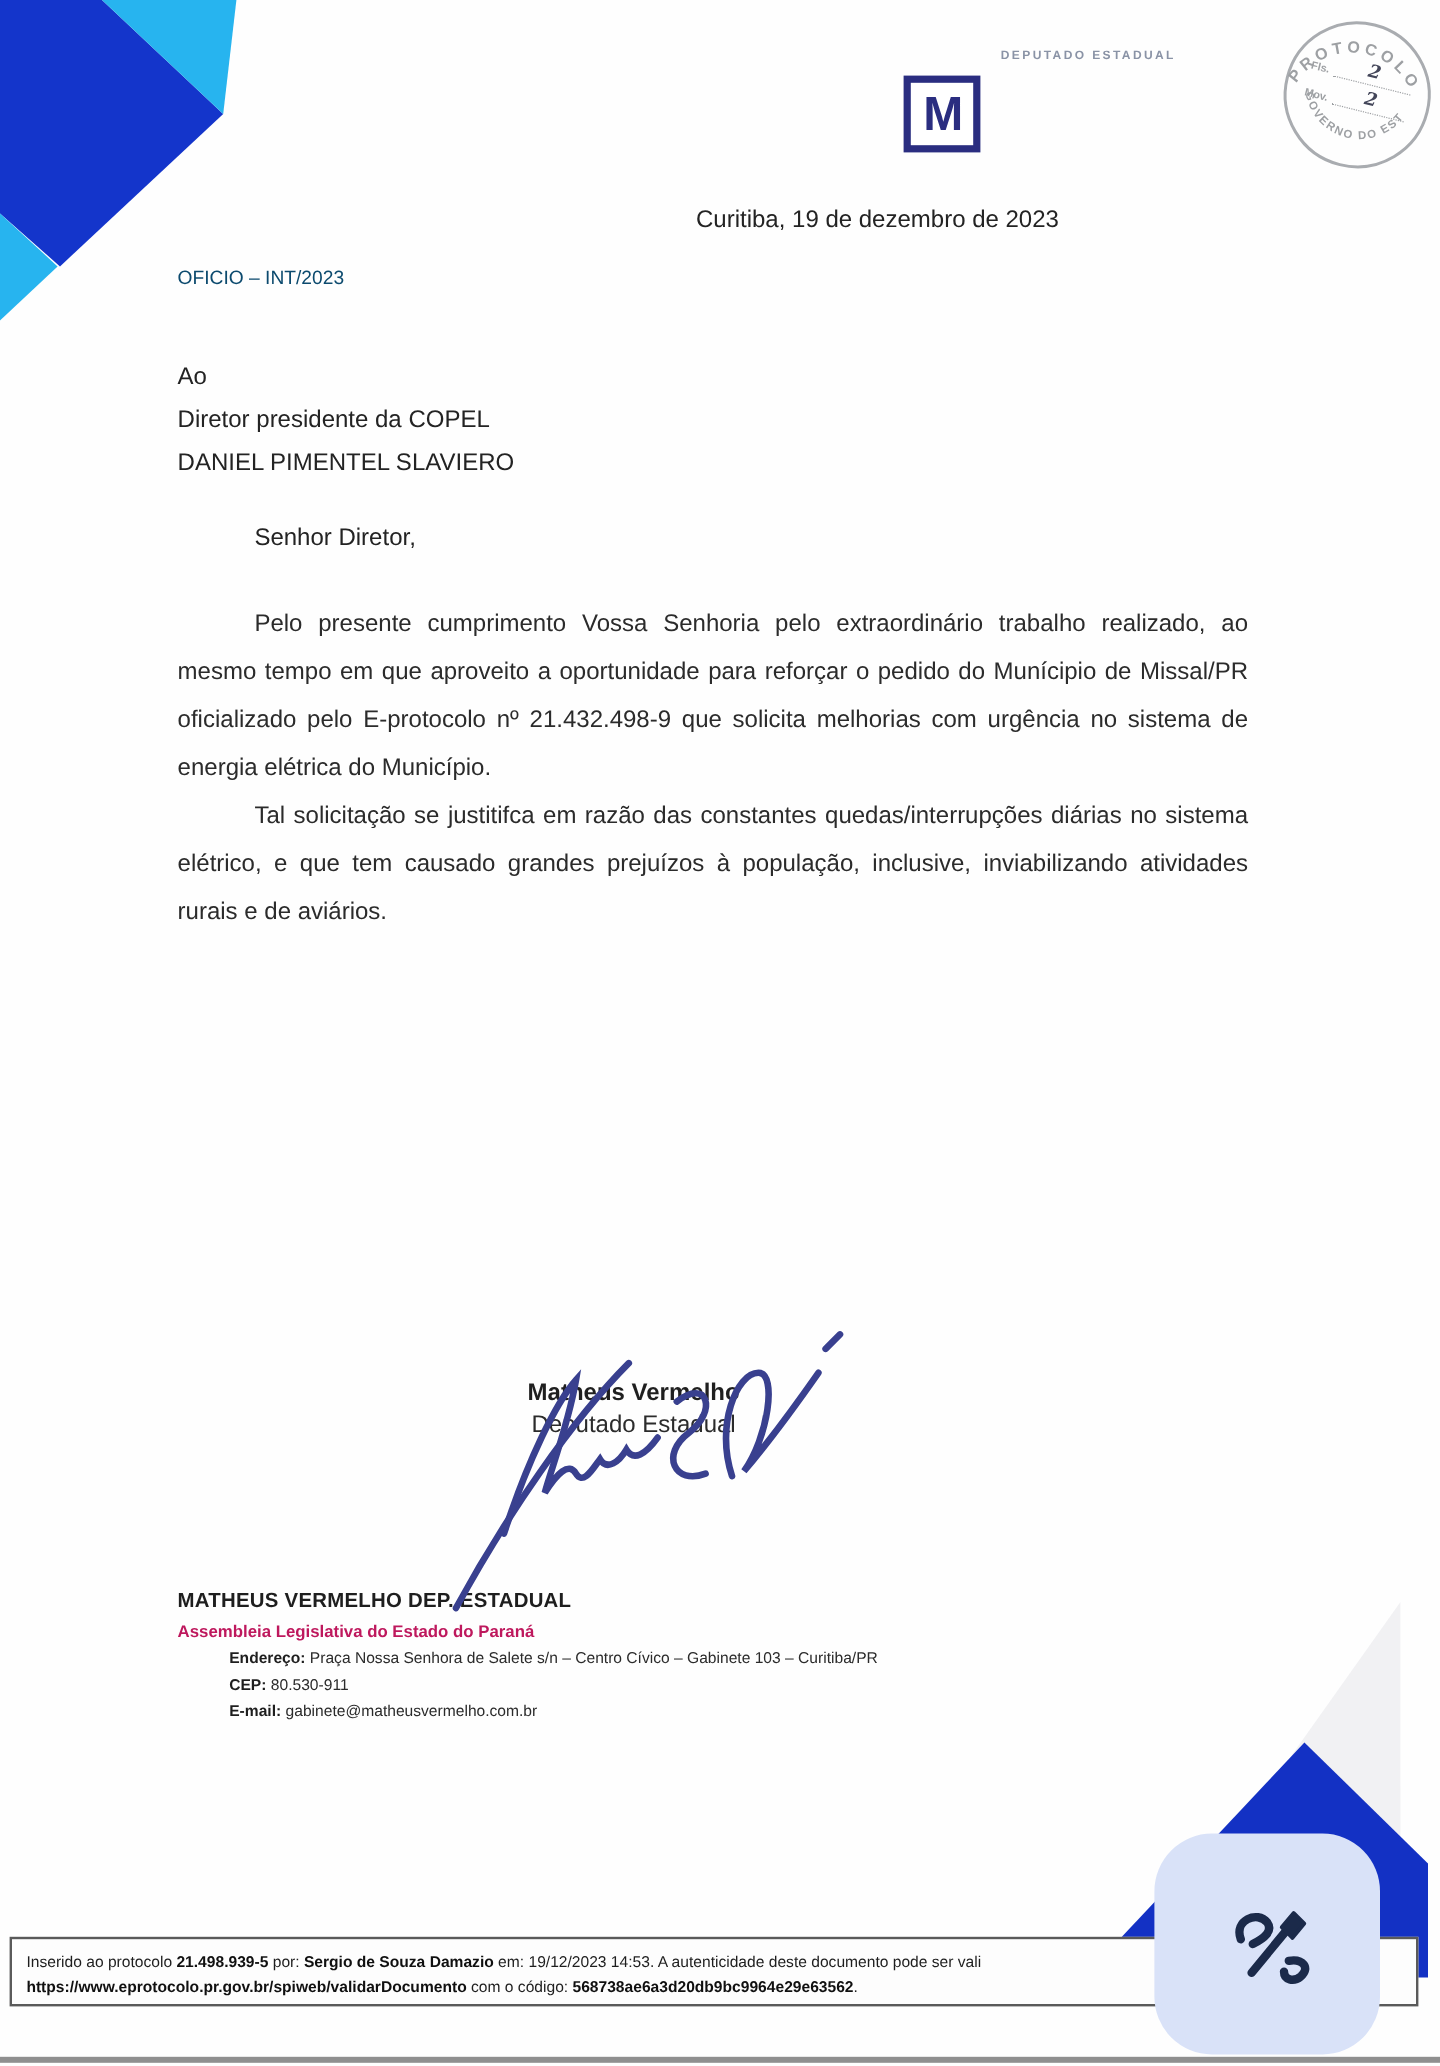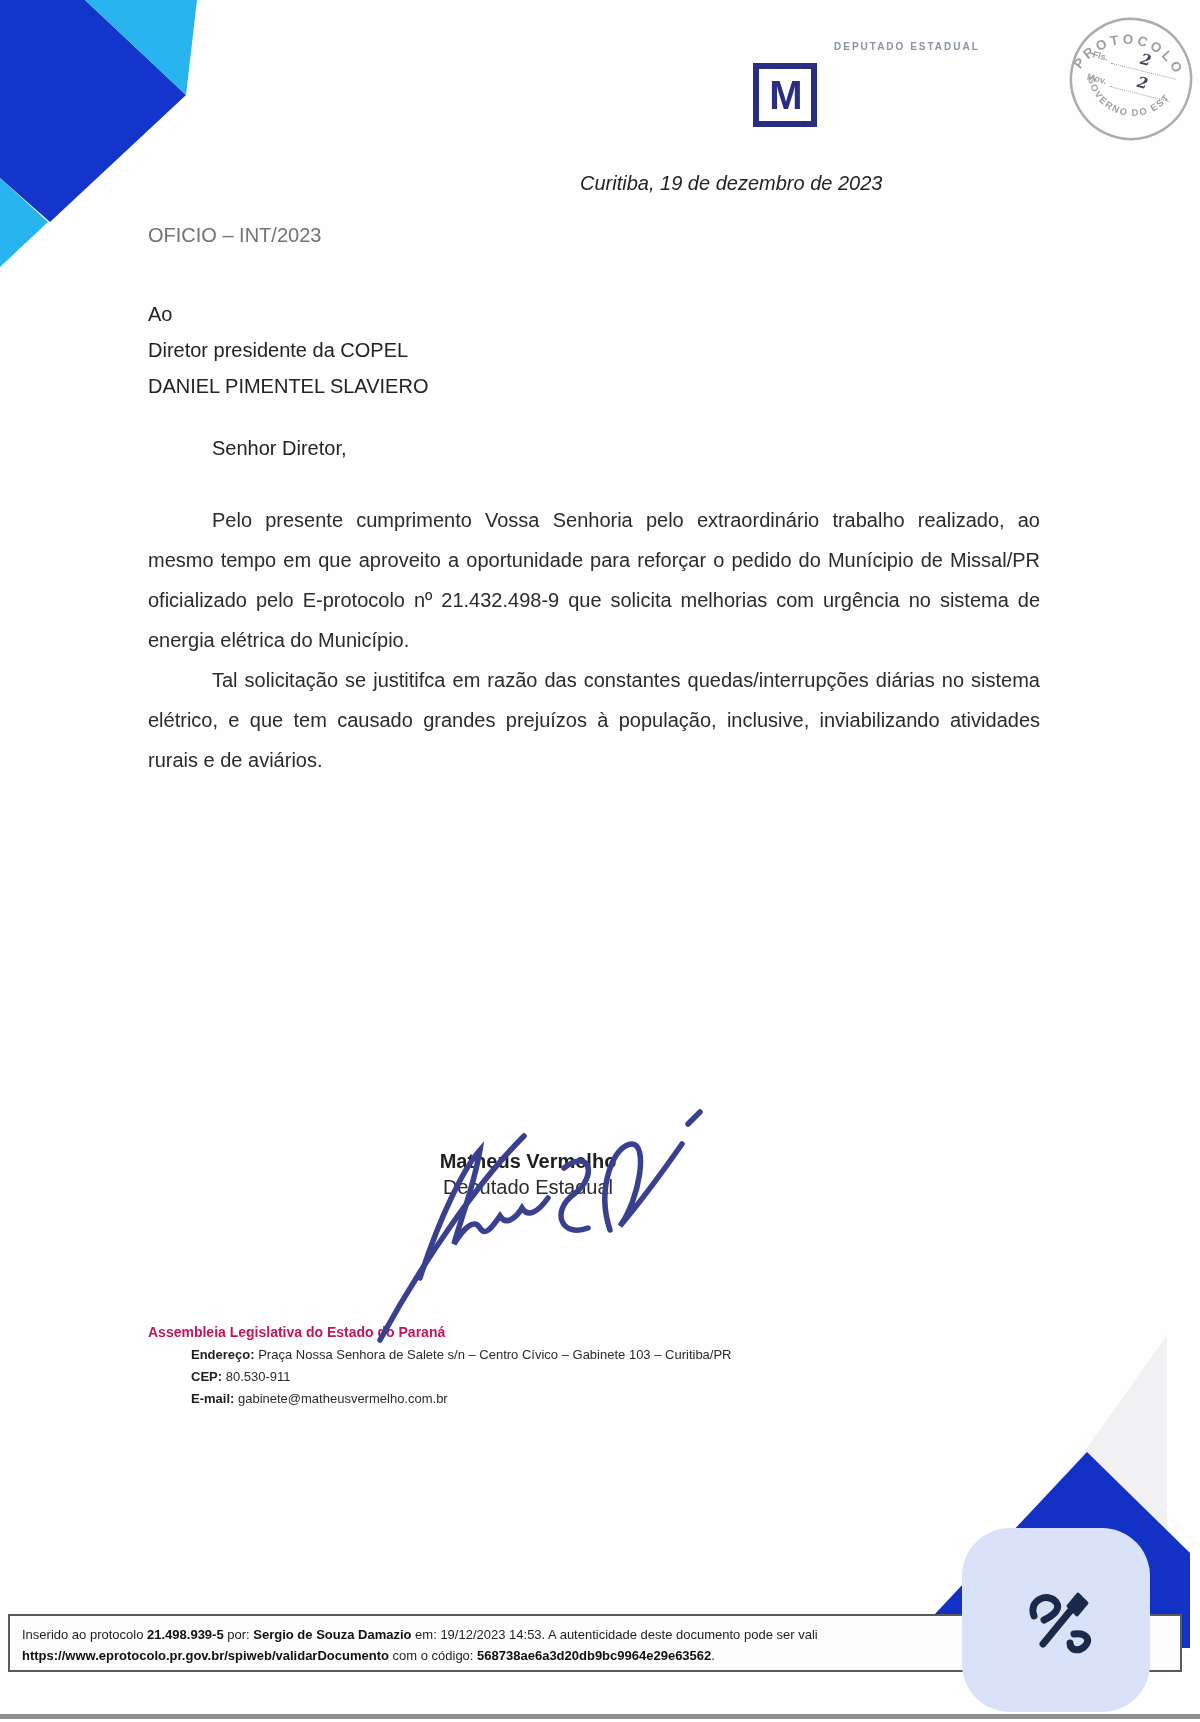--- a/index.html
+++ b/index.html
@@ -37,22 +37,22 @@
   .stamp .frow{display:flex; align-items:flex-end; margin-bottom:10px;}
   .stamp .flab{margin-right:4px; font-weight:700;}
   .stamp .fline{
     position:relative; flex:1; border-bottom:1px dotted #8d9094; height:12px;
   }
   .stamp .fval{
     position:absolute; left:42%; top:-8px; font-style:italic; font-weight:700;
     font-size:15px; color:#23263d; font-family:"DejaVu Serif", serif;
   }
   
-  .date-line{position:absolute; left:580px; top:172px; font-size:20px; color:#232323;font-style:italic;}
-  .reference{position:absolute; left:148px; top:224px; font-size:20px; color:#737373;}
+  .date-line{position:absolute; left:580px; top:172px; font-size:20px; color:#232323;}
+  .reference{position:absolute; left:148px; top:224px; font-size:16px; color:#0c4a6e;}
   .recipient{position:absolute; left:148px; top:296px; font-size:20px; color:#232323; line-height:36px;}
   .salutation{position:absolute; left:212px; top:437px; font-size:20px; color:#232323;}
   .body-text{
     position:absolute; left:148px; top:500px; width:892px;
     font-size:20px; line-height:40px; text-align:justify; color:#2b2b2b;
   }
   .body-text p{margin:0; text-indent:64px;}
   .body-text p.gap{margin-top:55px;}
   
   .sig-scribble{position:absolute; left:352px; top:1048px; z-index:2;}
@@ -156,20 +156,21 @@
       <path d="M 258,182 C 244,140 262,96 280,96 C 296,96 288,150 268,178 C 290,152 316,116 330,96"></path>
       <path d="M 336,76 L 348,64"></path>
     </g>
   </svg>
   <div class="sig-block">
     <div class="sig-name">Matheus Vermelho</div>
     <div class="sig-role">Deputado Estadual</div>
   </div>
 
   <div class="contact">
+    <div class="l1">MATHEUS VERMELHO DEP. ESTADUAL</div>
     <div class="l2">Assembleia Legislativa do Estado do Paraná</div>
     <div class="row"><b>Endereço:</b><span> Praça Nossa Senhora de Salete s/n – Centro Cívico – Gabinete 103 – Curitiba/PR</span></div>
     <div class="row"><b>CEP:</b><span> 80.530-911</span></div>
     <div class="row"><b>E-mail:</b><span> gabinete@matheusvermelho.com.br</span></div>
   </div>
 
   <svg class="corner-br" viewBox="0 0 340 420" aria-hidden="true">
     <polygon points="307,35 307,348 85,348" fill="#f1f1f3"></polygon>
     <polygon points="227,152 330,253 330,348 43,348" fill="#1331c4"></polygon>
   </svg>

